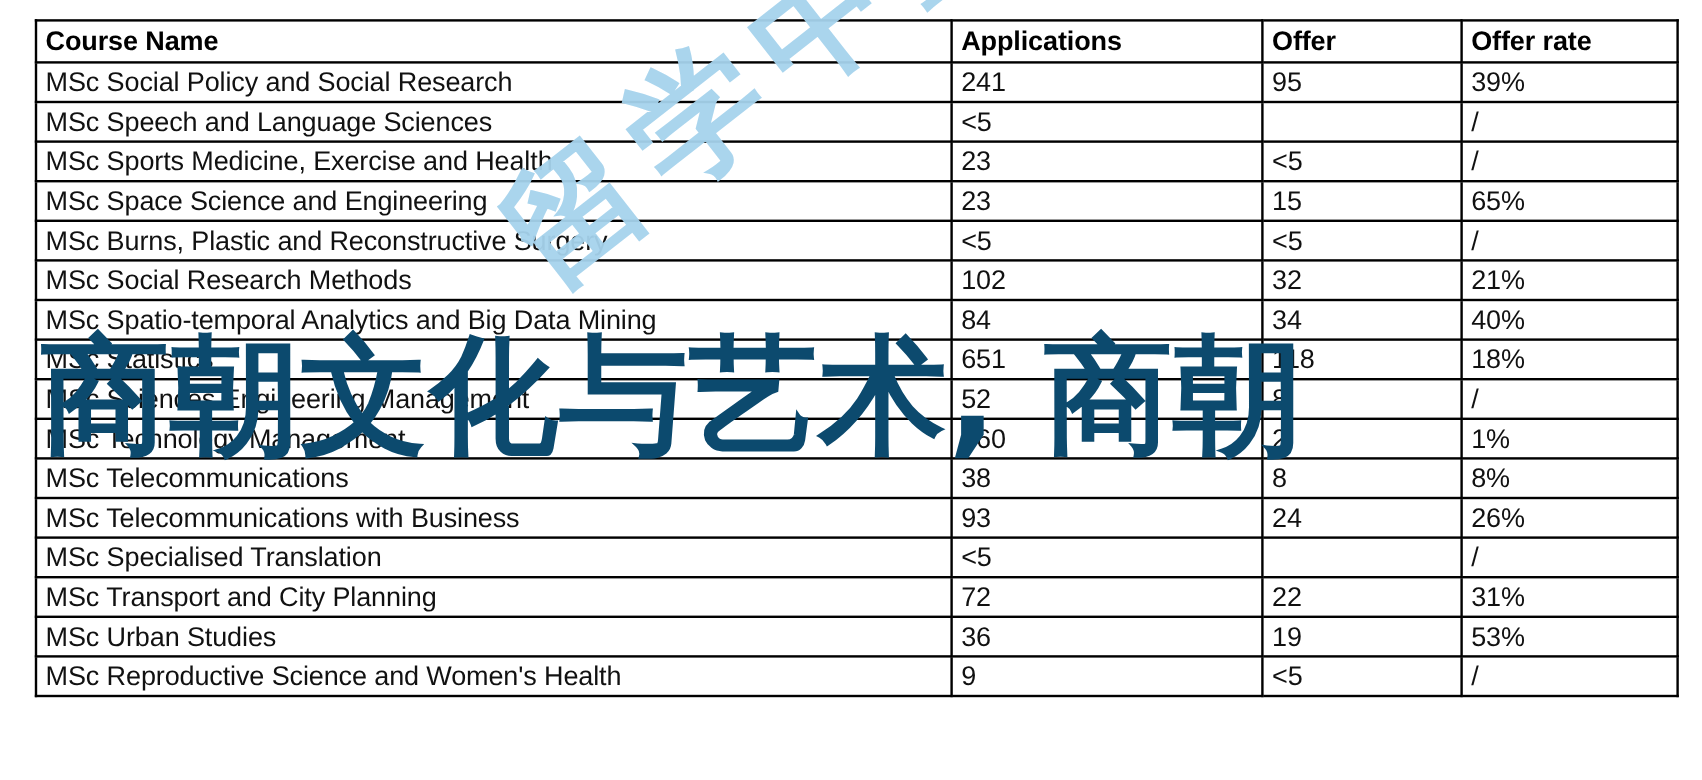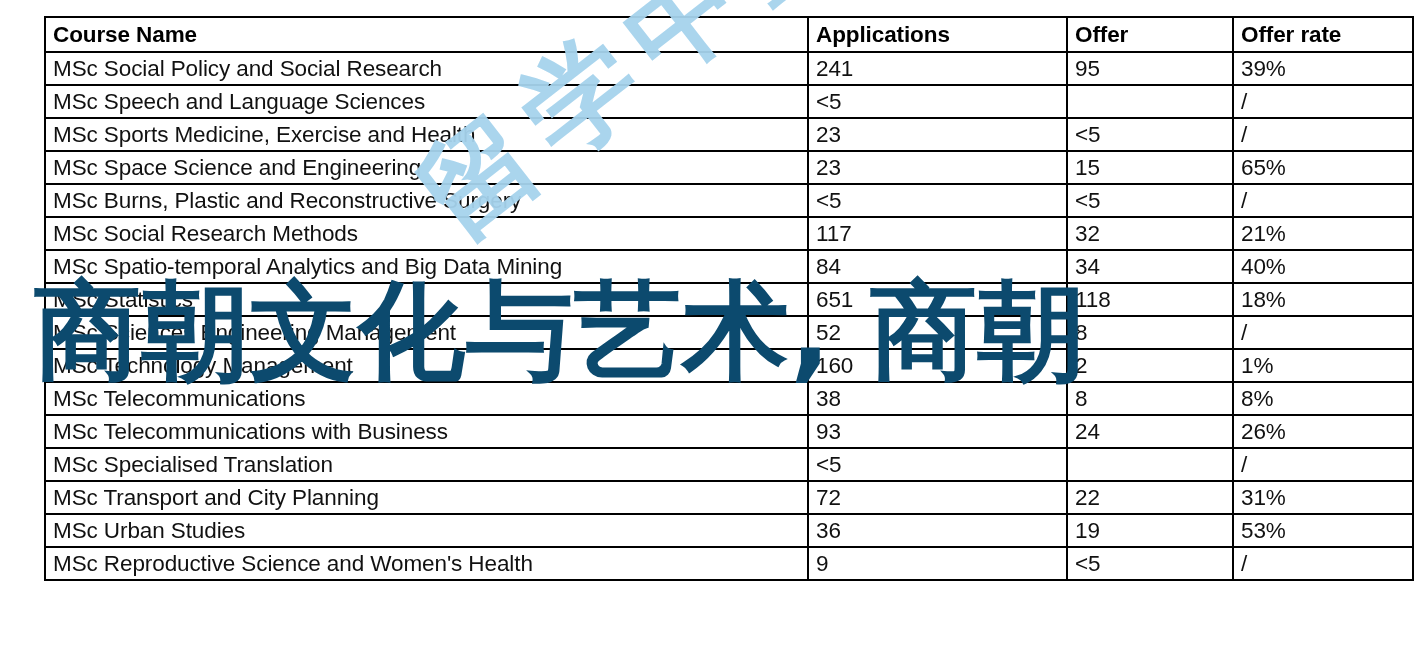--- a/index.html
+++ b/index.html
@@ -19,21 +19,21 @@
     position: absolute;
     left: 0; top: 0;
     width: 1418px;
     height: 650px;
     background: #ffffff;
   }
 
   
   #stats-table-wrap {
     position: absolute;
-    left: 44px;
+    left: 29px;
     top: 16px;
     width: 1096px;
   }
   table.stats {
     border-collapse: collapse;
     width: 1368px;
     table-layout: fixed;
     background: #ffffff;
   }
   table.stats col.c-name { width: 763px; }
@@ -156,21 +156,21 @@
             <td>65%</td>
           </tr>
           <tr>
             <td>MSc Burns, Plastic and Reconstructive Surgery</td>
             <td>&lt;5</td>
             <td>&lt;5</td>
             <td>/</td>
           </tr>
           <tr>
             <td>MSc Social Research Methods</td>
-            <td>117</td>
+            <td>102</td>
             <td>32</td>
             <td>21%</td>
           </tr>
           <tr>
             <td>MSc Spatio-temporal Analytics and Big Data Mining</td>
             <td>84</td>
             <td>34</td>
             <td>40%</td>
           </tr>
           <tr>

